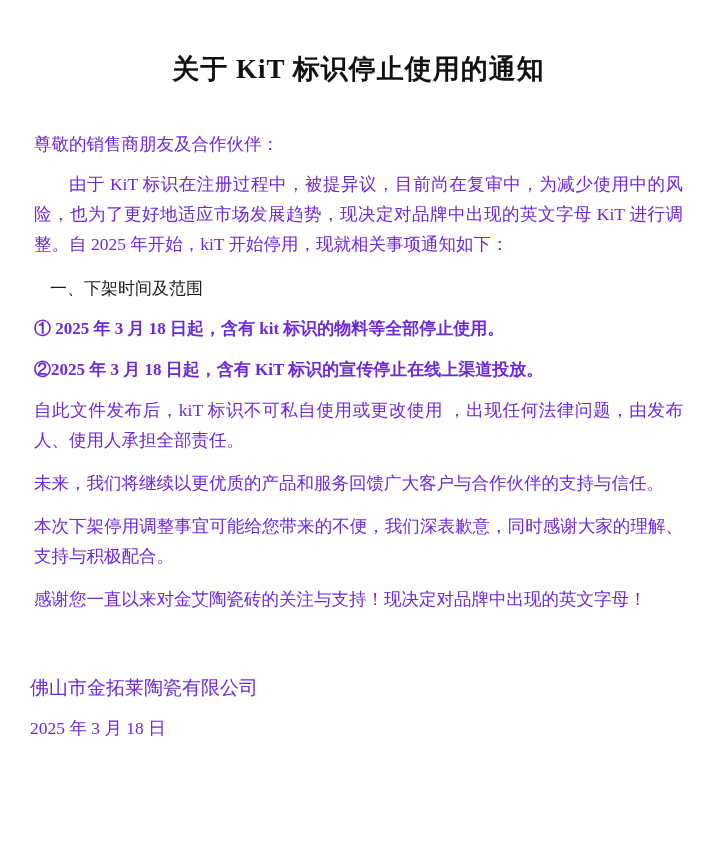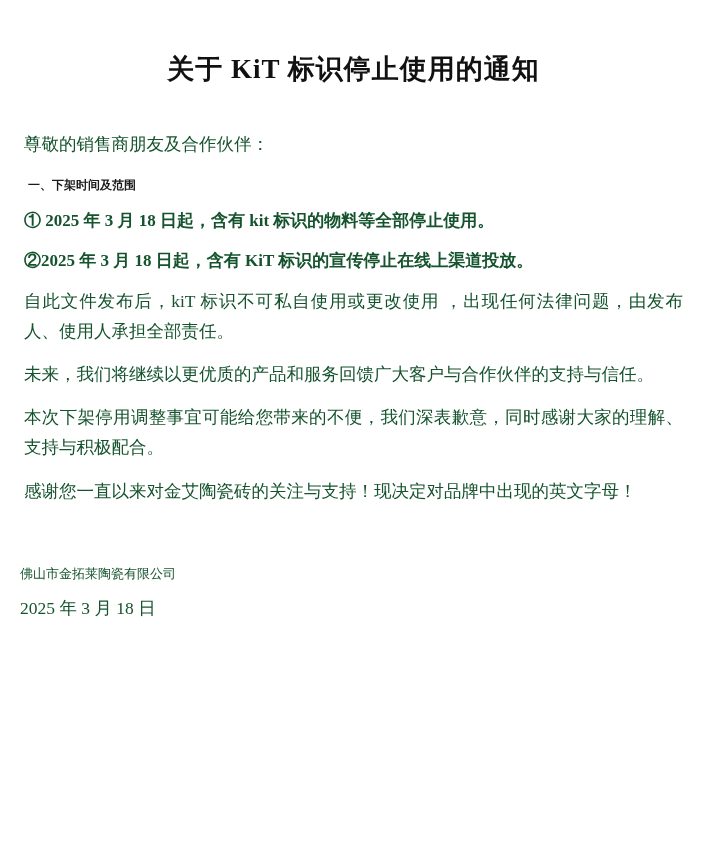--- a/index.html
+++ b/index.html
@@ -11,21 +11,21 @@
     height: 868px;
     background: #ffffff;
     font-family: "Liberation Serif", "DejaVu Serif", serif;
     color: #1a1a1a;
     overflow: hidden;
   }
   .page {
     width: 713px;
     height: 868px;
     box-sizing: border-box;
-    padding: 34px 26px 0 20px;
+    padding: 34px 26px 0 30px;
     position: relative;
   }
   .doc-title {
     text-align: center;
     font-size: 27px;
     font-weight: bold;
     letter-spacing: 1px;
     margin: 18px 0 0 0;
     line-height: 1.3;
     color: #111;
@@ -33,50 +33,50 @@
   .body-block {
     margin-top: 42px;
     padding: 0 4px;
   }
   p {
     margin: 0 0 13px 0;
     font-size: 17.5px;
     line-height: 1.72;
     text-align: justify;
     text-justify: inter-ideograph;
-    color: #14532d;
+    color: #6d28d9;
   }
   .salutation {
     margin-bottom: 10px;
   }
   .indent {
     text-indent: 2em;
   }
   .section-head {
-    font-size: 12px;
-    font-weight: bold;
-    margin: 16px 0 10px 4px;
+    font-size: 17px;
+    font-weight: normal;
+    margin: 16px 0 10px 16px;
     line-height: 1.7;
   }
   .list-item {
     margin: 0 0 11px 0;
     font-size: 17.5px;
     line-height: 1.72;
     font-weight: bold;
   }
   .circled {
     font-size: 17px;
   }
   .sign-block {
     margin-top: 56px;
     text-align: right;
     padding-right: 70px;
   }
   .sign-company {
-    font-size: 13px;
+    font-size: 19px;
     line-height: 1.9;
     margin: 0;
   }
   .sign-date {
     font-size: 17.5px;
     line-height: 1.9;
     margin: 6px 0 0 0;
     padding-right: 12px;
   }
 </style>
@@ -84,20 +84,21 @@
 <body>
 
 <div class="page">
 
   <h1 class="doc-title">关于 KiT 标识停止使用的通知</h1>
 
   <div class="body-block">
 
     <p class="salutation">尊敬的销售商朋友及合作伙伴：</p>
 
+    <p class="indent">由于 KiT 标识在注册过程中，被提异议，目前尚在复审中，为减少使用中的风险，也为了更好地适应市场发展趋势，现决定对品牌中出现的英文字母 KiT 进行调整。自 2025 年开始，kiT 开始停用，现就相关事项通知如下：</p>
 
     <div class="section-head">一、下架时间及范围</div>
 
     <p class="list-item circled">① 2025 年 3 月 18 日起，含有 kit 标识的物料等全部停止使用。</p>
     <p class="list-item circled">②2025 年 3 月 18 日起，含有 KiT 标识的宣传停止在线上渠道投放。</p>
 
 
     <p>自此文件发布后，kiT 标识不可私自使用或更改使用 ，出现任何法律问题，由发布人、使用人承担全部责任。</p>
     <p>未来，我们将继续以更优质的产品和服务回馈广大客户与合作伙伴的支持与信任。</p>
     <p>本次下架停用调整事宜可能给您带来的不便，我们深表歉意，同时感谢大家的理解、支持与积极配合。</p>

